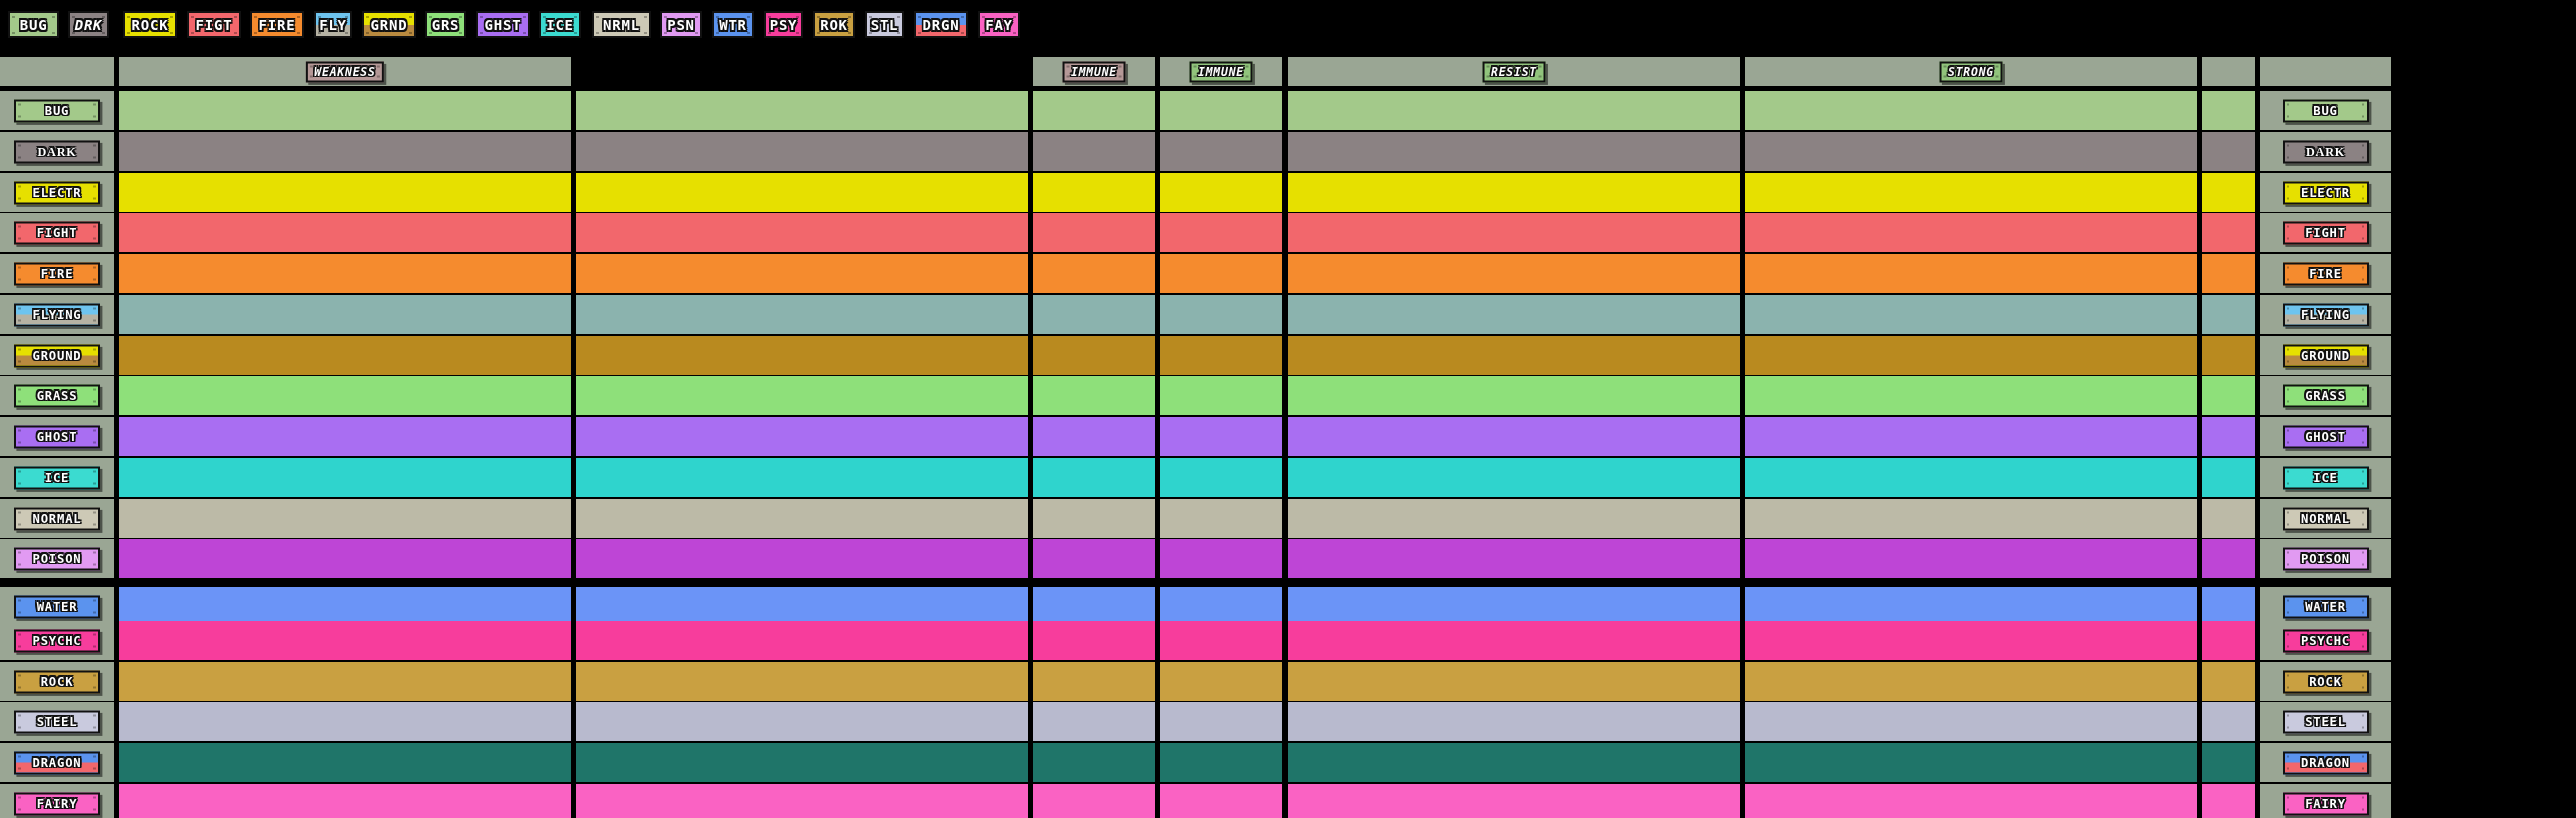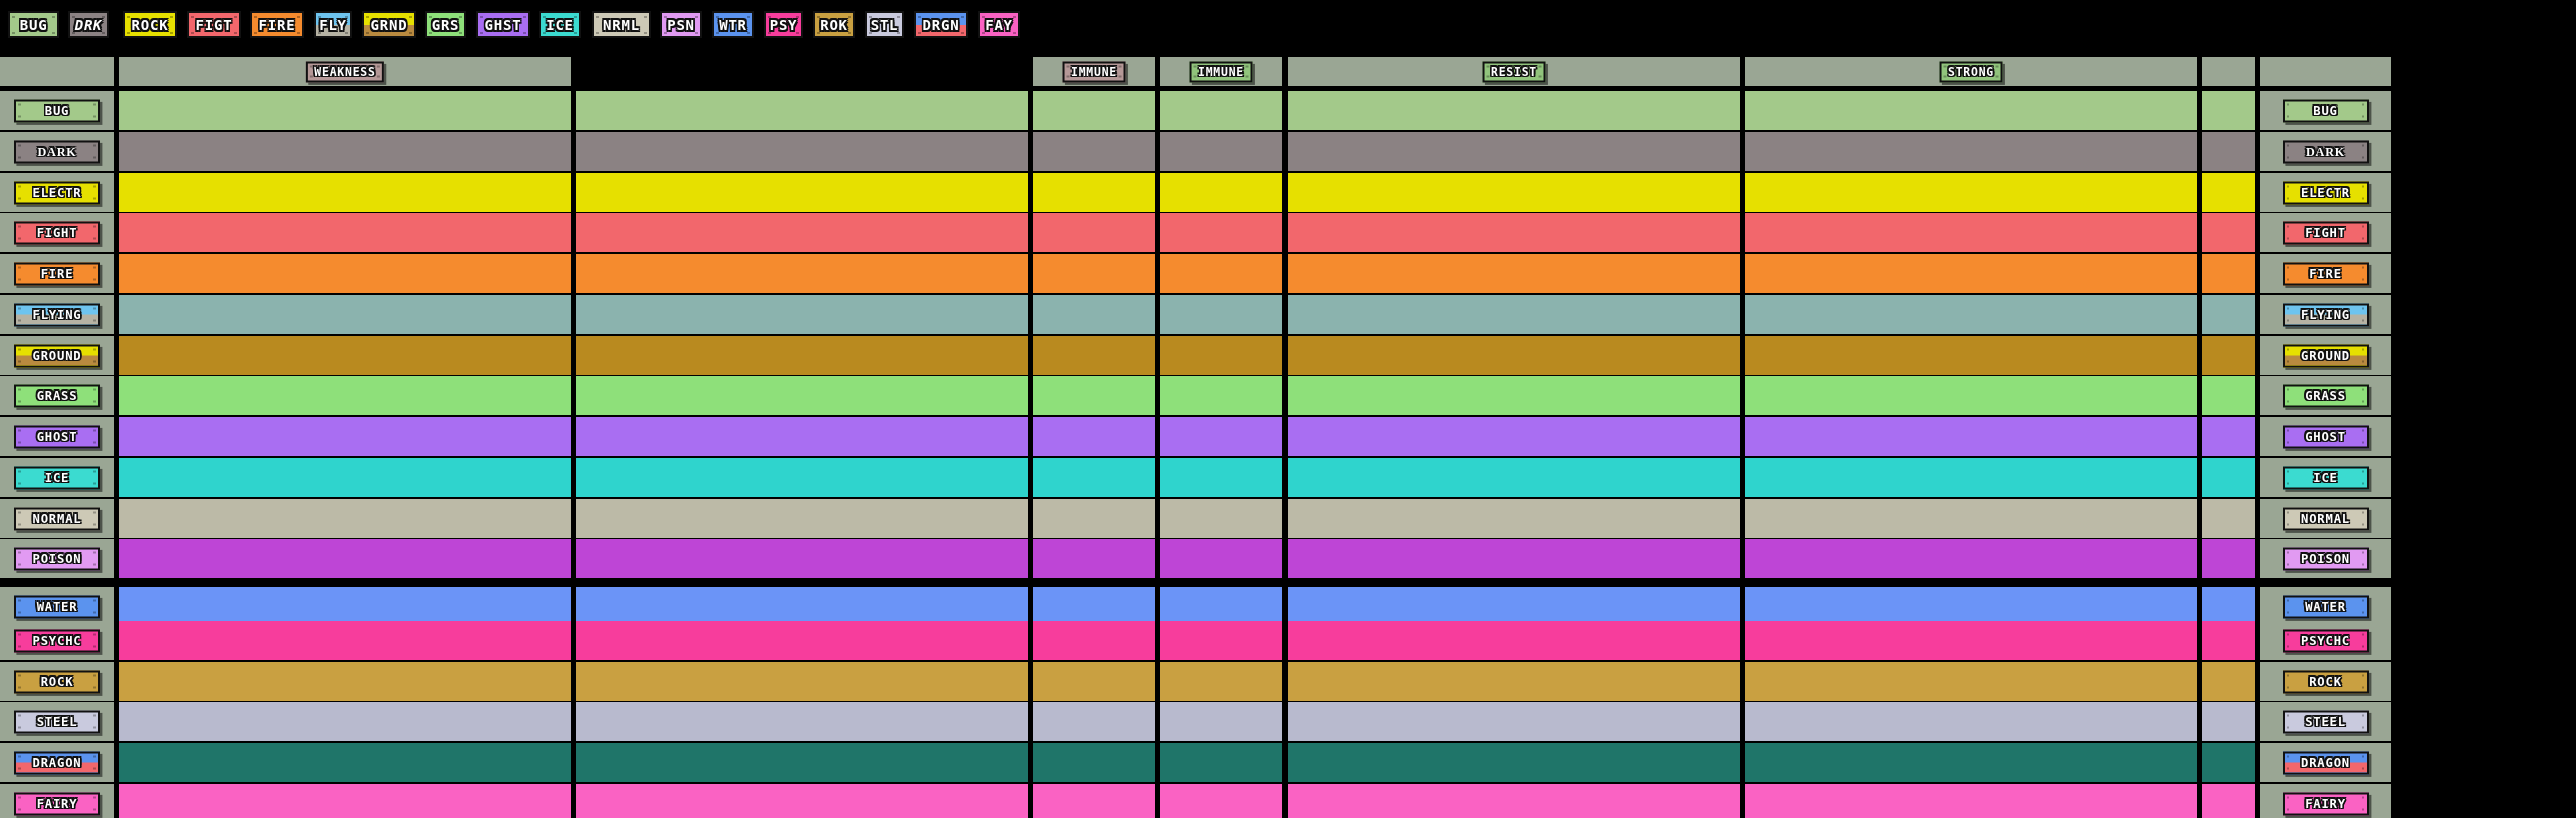--- a/index.html
+++ b/index.html
@@ -30,21 +30,21 @@
   #topbar .badge{position:absolute;top:11.4px;height:27px;font-size:14px;padding:0 4.1px;
       border-width:2.4px;box-shadow:2.4px 2.4px 0 0 rgba(0,0,0,.55);
       text-shadow:1.6px 0 0 #111,-1.6px 0 0 #111,0 1.6px 0 #111,0 -1.6px 0 #111,
                   1.6px 1.6px 0 #111,-1.6px 1.6px 0 #111,1.6px -1.6px 0 #111,-1.6px -1.6px 0 #111;}
 
   
   #grid{position:absolute;left:0;top:57px;width:2576px;height:761px;background:#000;}
   .hdrrow,.datarow{position:absolute;left:0;width:2576px;}
   .cell{position:absolute;top:0;bottom:0;}
   .hdrrow{top:0;height:29px;}
-  .hdrrow .cell{background:#9aa694;}
+  .hdrrow .cell{background:#9aa694;font-style:italic;}
   .hdrrow .badge{position:absolute;left:50%;top:50%;transform:translate(-50%,-50%);
       height:21px;font-size:11.4px;padding:0 6.5px;border-width:2.4px;
       box-shadow:2.4px 2.4px 0 0 rgba(0,0,0,.5);
       text-shadow:1.6px 0 0 #111,-1.6px 0 0 #111,0 1.6px 0 #111,0 -1.6px 0 #111,
                   1.6px 1.6px 0 #111,-1.6px 1.6px 0 #111,1.6px -1.6px 0 #111,-1.6px -1.6px 0 #111;}
   .datarow{height:39px;}
   .datarow .lblcell{background:#9aa694;}
   .datarow .badge{position:absolute;left:50%;top:50%;transform:translate(-50%,-50%);
       height:23px;font-size:12.2px;padding:0 5.7px;width:86px;border-width:2.4px;
       box-shadow:2.4px 2.4px 0 0 rgba(0,0,0,.5);

